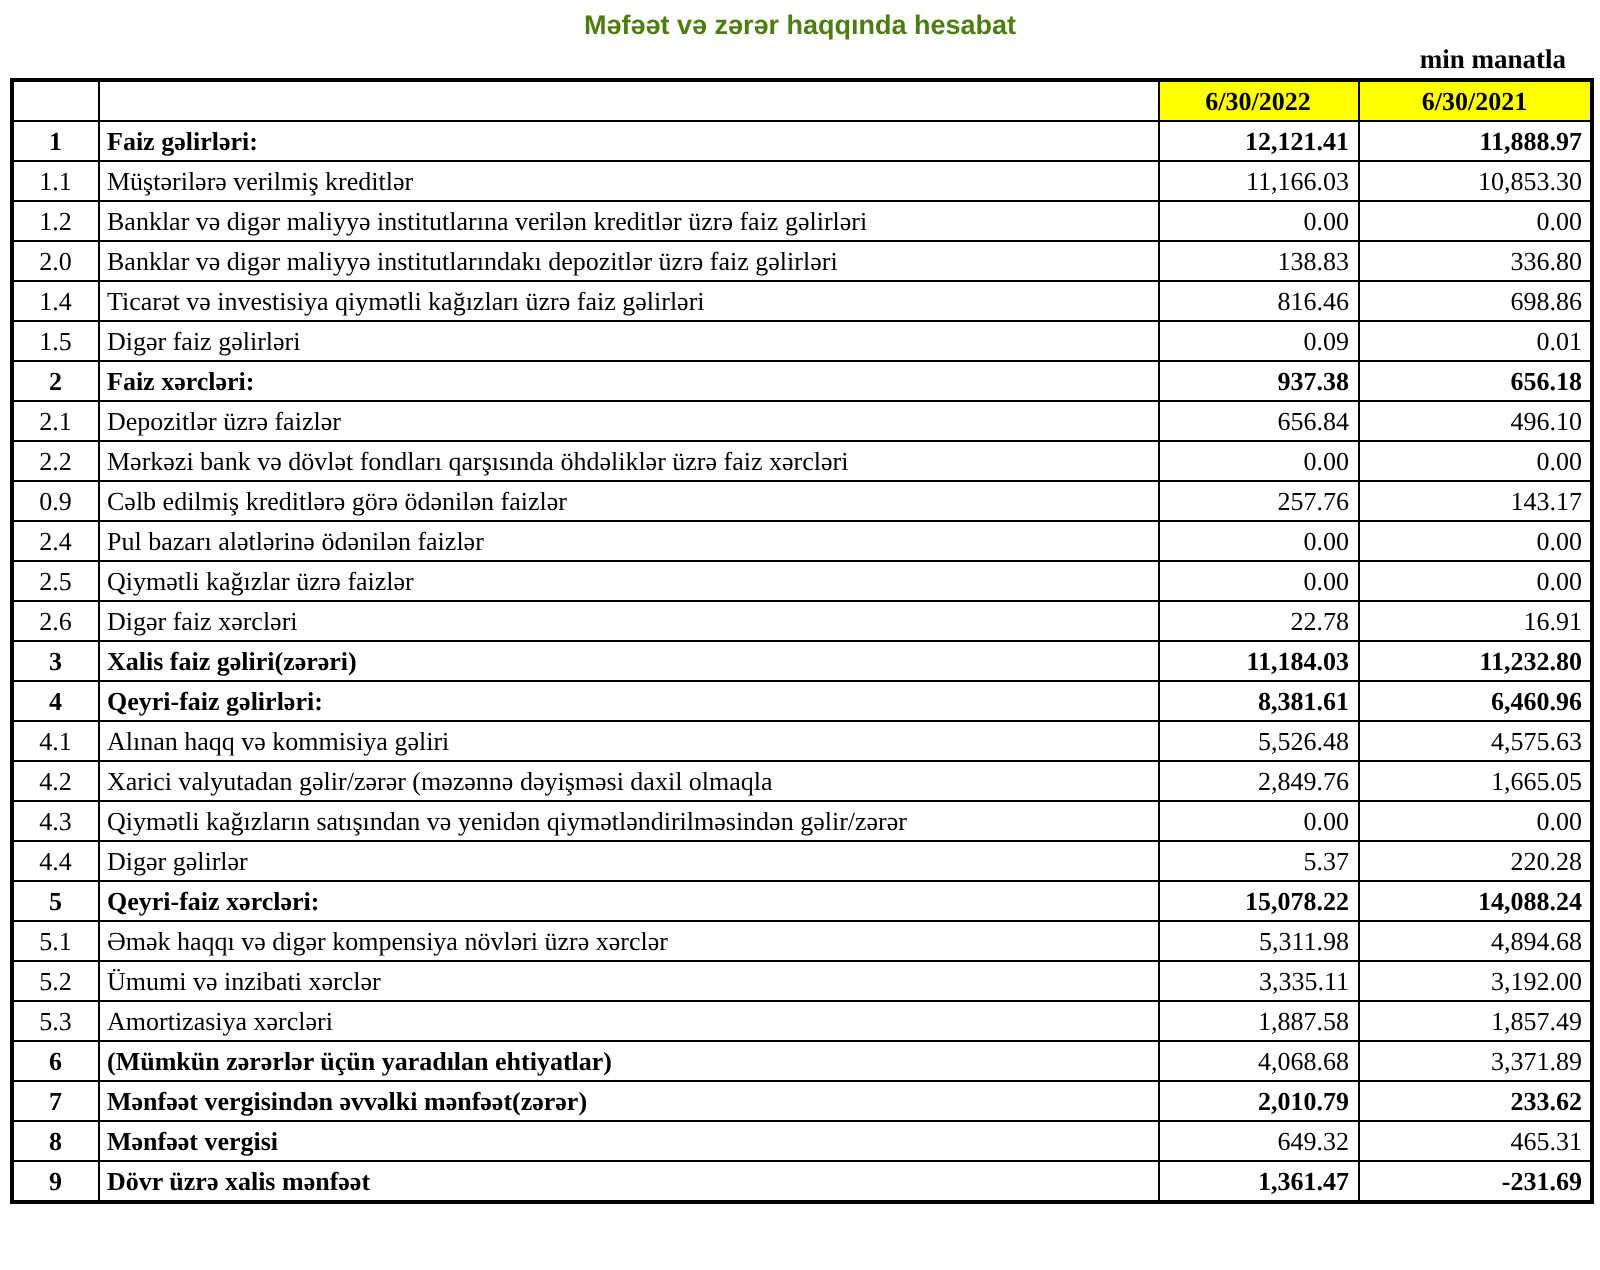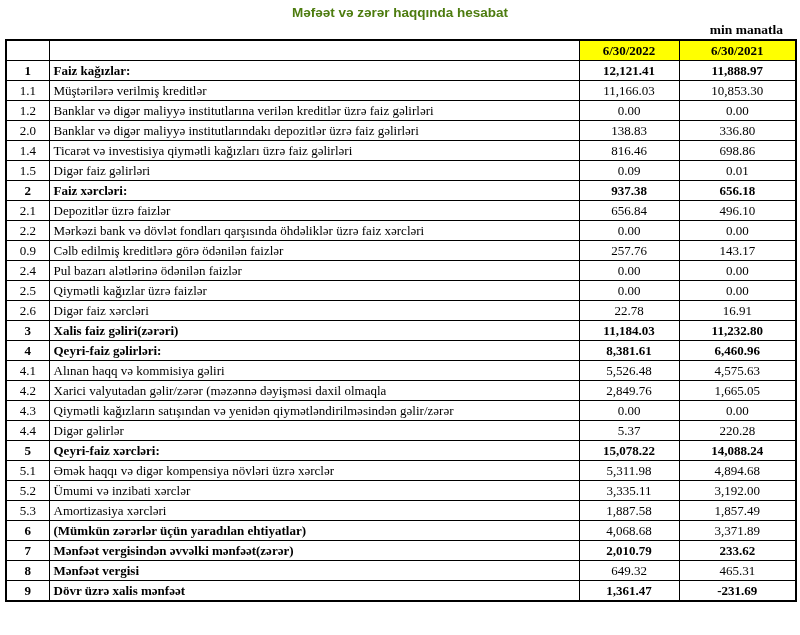--- a/index.html
+++ b/index.html
@@ -56,21 +56,21 @@
     height: 20px;
   }
   td.c-no {
     text-align: center;
     padding: 0 1px;
   }
   td.c-label {
     text-align: left;
   }
   td.c-val {
-    text-align: center;
+    text-align: right;
   }
   td.date-cell {
     text-align: center;
     font-weight: bold;
   }
   tr.bold-row td.c-no,
   tr.bold-row td.c-label {
     font-weight: bold;
   }
   td.bv {
@@ -94,21 +94,21 @@
     <tr>
       <td class="c-no"></td>
       <td class="c-label"></td>
       <td class="date-cell" style="background: rgb(255, 255, 0);">6/30/2022</td>
       <td class="date-cell" style="background: rgb(255, 255, 0);">6/30/2021</td>
     </tr>
   </thead>
   <tbody>
       <tr class="bold-row">
         <td class="c-no">1</td>
-        <td class="c-label">Faiz kağızlar:</td>
+        <td class="c-label">Faiz gəlirləri:</td>
         <td class="c-val bv">12,121.41</td>
         <td class="c-val bv">11,888.97</td>
       </tr>
       <tr>
         <td class="c-no">1.1</td>
         <td class="c-label">Müştərilərə verilmiş kreditlər</td>
         <td class="c-val">11,166.03</td>
         <td class="c-val">10,853.30</td>
       </tr>
       <tr>

